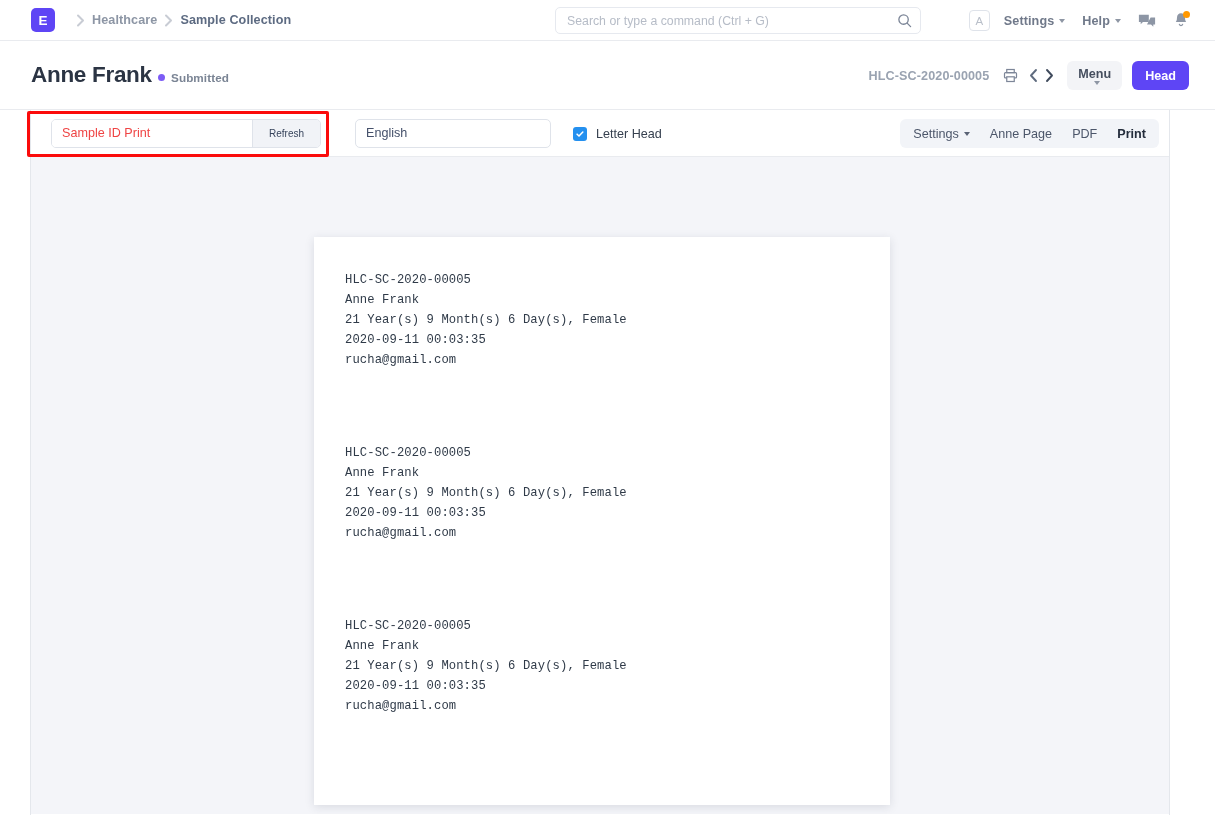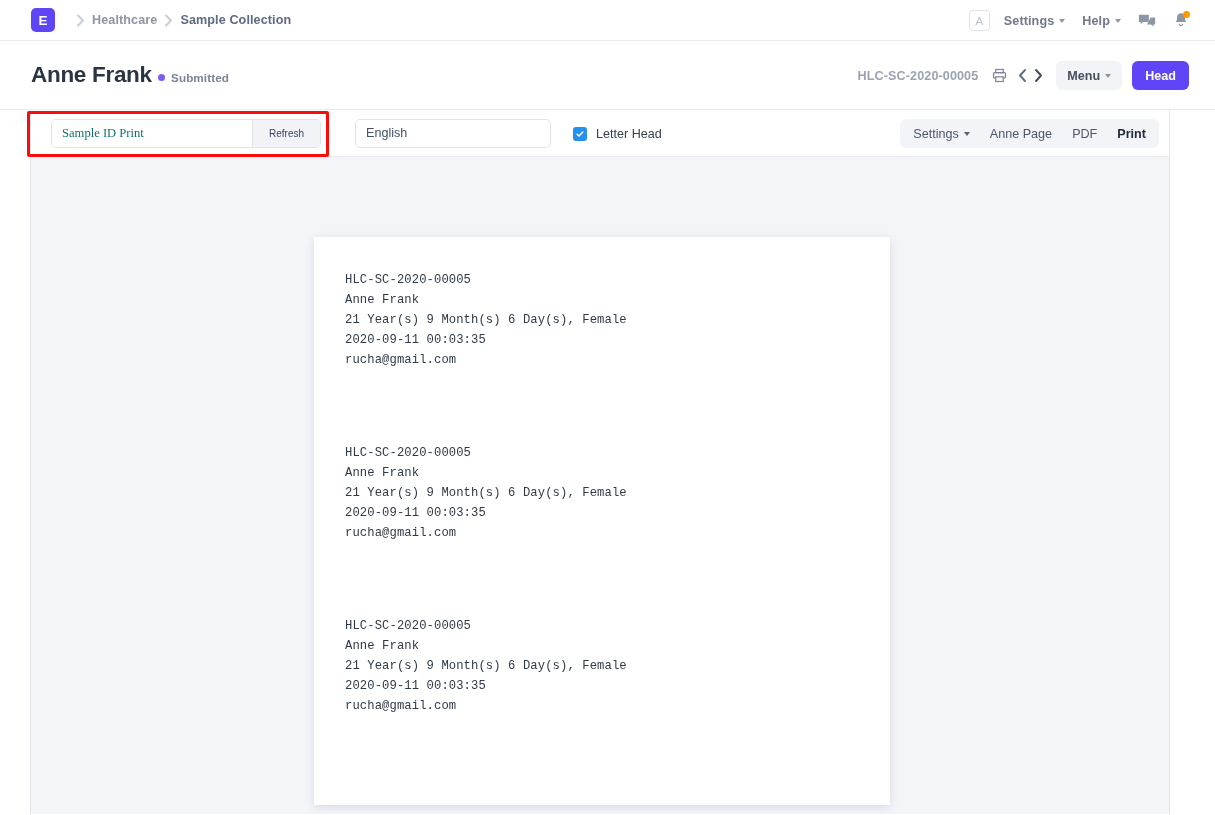--- a/index.html
+++ b/index.html
@@ -118,21 +118,21 @@
     margin-right: 14px; white-space: nowrap; letter-spacing: .1px;
   }
   .icon-btn { color: #7d8698; display: flex; align-items: center; margin-right: 3px; }
   .icon-btn.print { margin-right: 9px; }
   .icon-btn.next { margin-right: 11px; }
   .menu-btn {
     background: #f3f4f7; border: none; border-radius: 6px;
     padding: 6px 11px; font-size: 12.6px; font-weight: 600;
     color: #464f5f; display: flex; align-items: center;
     font-family: "Liberation Sans", sans-serif;
-    margin-right: 10px; height: 29px;
+    margin-right: 10px; height: 29px; flex-direction: column;
   }
   .edit-btn {
     background: #5e45f5; border: none; border-radius: 6px;
     padding: 6px 13px; font-size: 12.6px; font-weight: 600;
     color: #ffffff; height: 29px;
     font-family: "Liberation Sans", sans-serif;
   }
 
   
   .main {
@@ -160,23 +160,23 @@
 
   .select-group {
     display: flex; margin-left: 20px;
     border-radius: 5px; overflow: hidden;
     border: 1px solid #dfe3ea;
     height: 29px;
   }
   .select-field {
     width: 200px; height: 100%;
     border: none; background: #ffffff;
-    font-size: 12.6px; color: #0f766e;
+    font-size: 12.6px; color: #ef4444;
     padding: 0 10px; outline: none;
-    font-family: Liberation Serif, serif;
+    font-family: Liberation Sans, sans-serif;
     -webkit-appearance: none; appearance: none;
   }
   .refresh-btn {
     height: 100%; border: none; border-left: 1px solid #dfe3ea;
     background: #f1f3f7; padding: 0 16px;
     font-size: 10px; color: #37445c;
     font-family: "Liberation Sans", sans-serif;
     white-space: nowrap;
   }
   .lang-field {
@@ -262,20 +262,29 @@
     </span>
     <span class="crumb">Healthcare</span>
     <span class="crumb-sep">
       <svg width="9" height="13" viewBox="0 0 9 13" fill="none">
           <path d="M2 1.5L7 6.5L2 11.5" stroke="#c8ccd4" stroke-width="2" stroke-linecap="round" stroke-linejoin="round"></path>
         </svg>
     </span>
     <span class="crumb active">Sample Collection</span>
   </div>
 
+  <div class="search-wrap">
+    <input class="search-box" type="text" placeholder="Search or type a command (Ctrl + G)" style="">
+    <span class="search-icon">
+      <svg width="15" height="15" viewBox="0 0 16 16" fill="none">
+          <circle cx="7" cy="7" r="5" stroke="#7a8496" stroke-width="1.4"></circle>
+          <path d="M10.8 10.8L14.5 14.5" stroke="#7a8496" stroke-width="1.4" stroke-linecap="round"></path>
+        </svg>
+    </span>
+  </div>
 
   <div class="nav-right">
     <div class="avatar">A</div>
     <div class="nav-link">
       <span>Settings</span>
       <i class="caret"></i>
     </div>
     <div class="nav-link">
       <span>Help</span>
       <i class="caret"></i>

